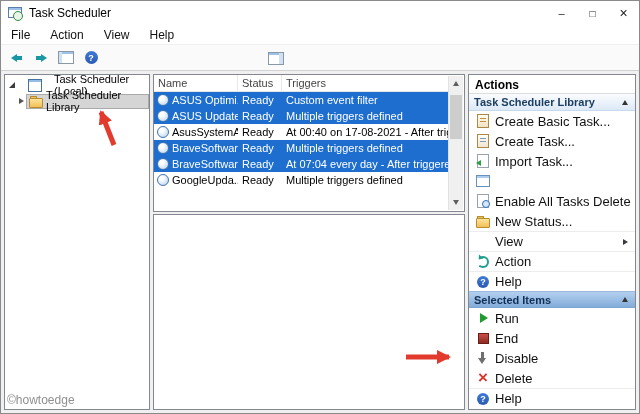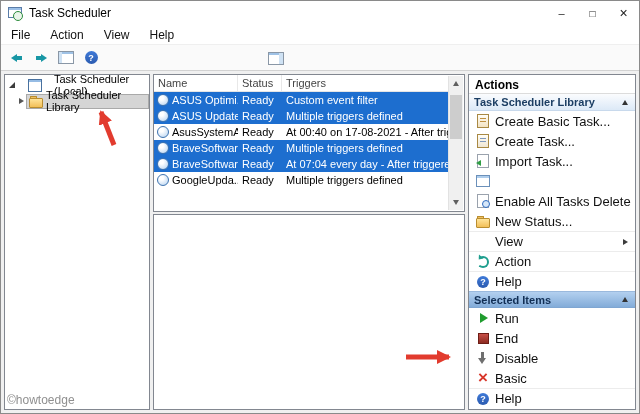--- a/index.html
+++ b/index.html
@@ -341,21 +341,21 @@
       <div class="action-item">
         <span class="aic ic-end"></span>
         <span>End</span>
       </div>
       <div class="action-item">
         <span class="aic ic-disable"></span>
         <span>Disable</span>
       </div>
       <div class="action-item">
         <span class="aic ic-delete"></span>
-        <span>Basic</span>
+        <span>Delete</span>
       </div>
       <div class="action-item sep">
         <span class="aic ic-help"></span>
         <span>Help</span>
       </div>
     </div>
 
   </div>
 
   <div class="watermark">©howtoedge</div>

